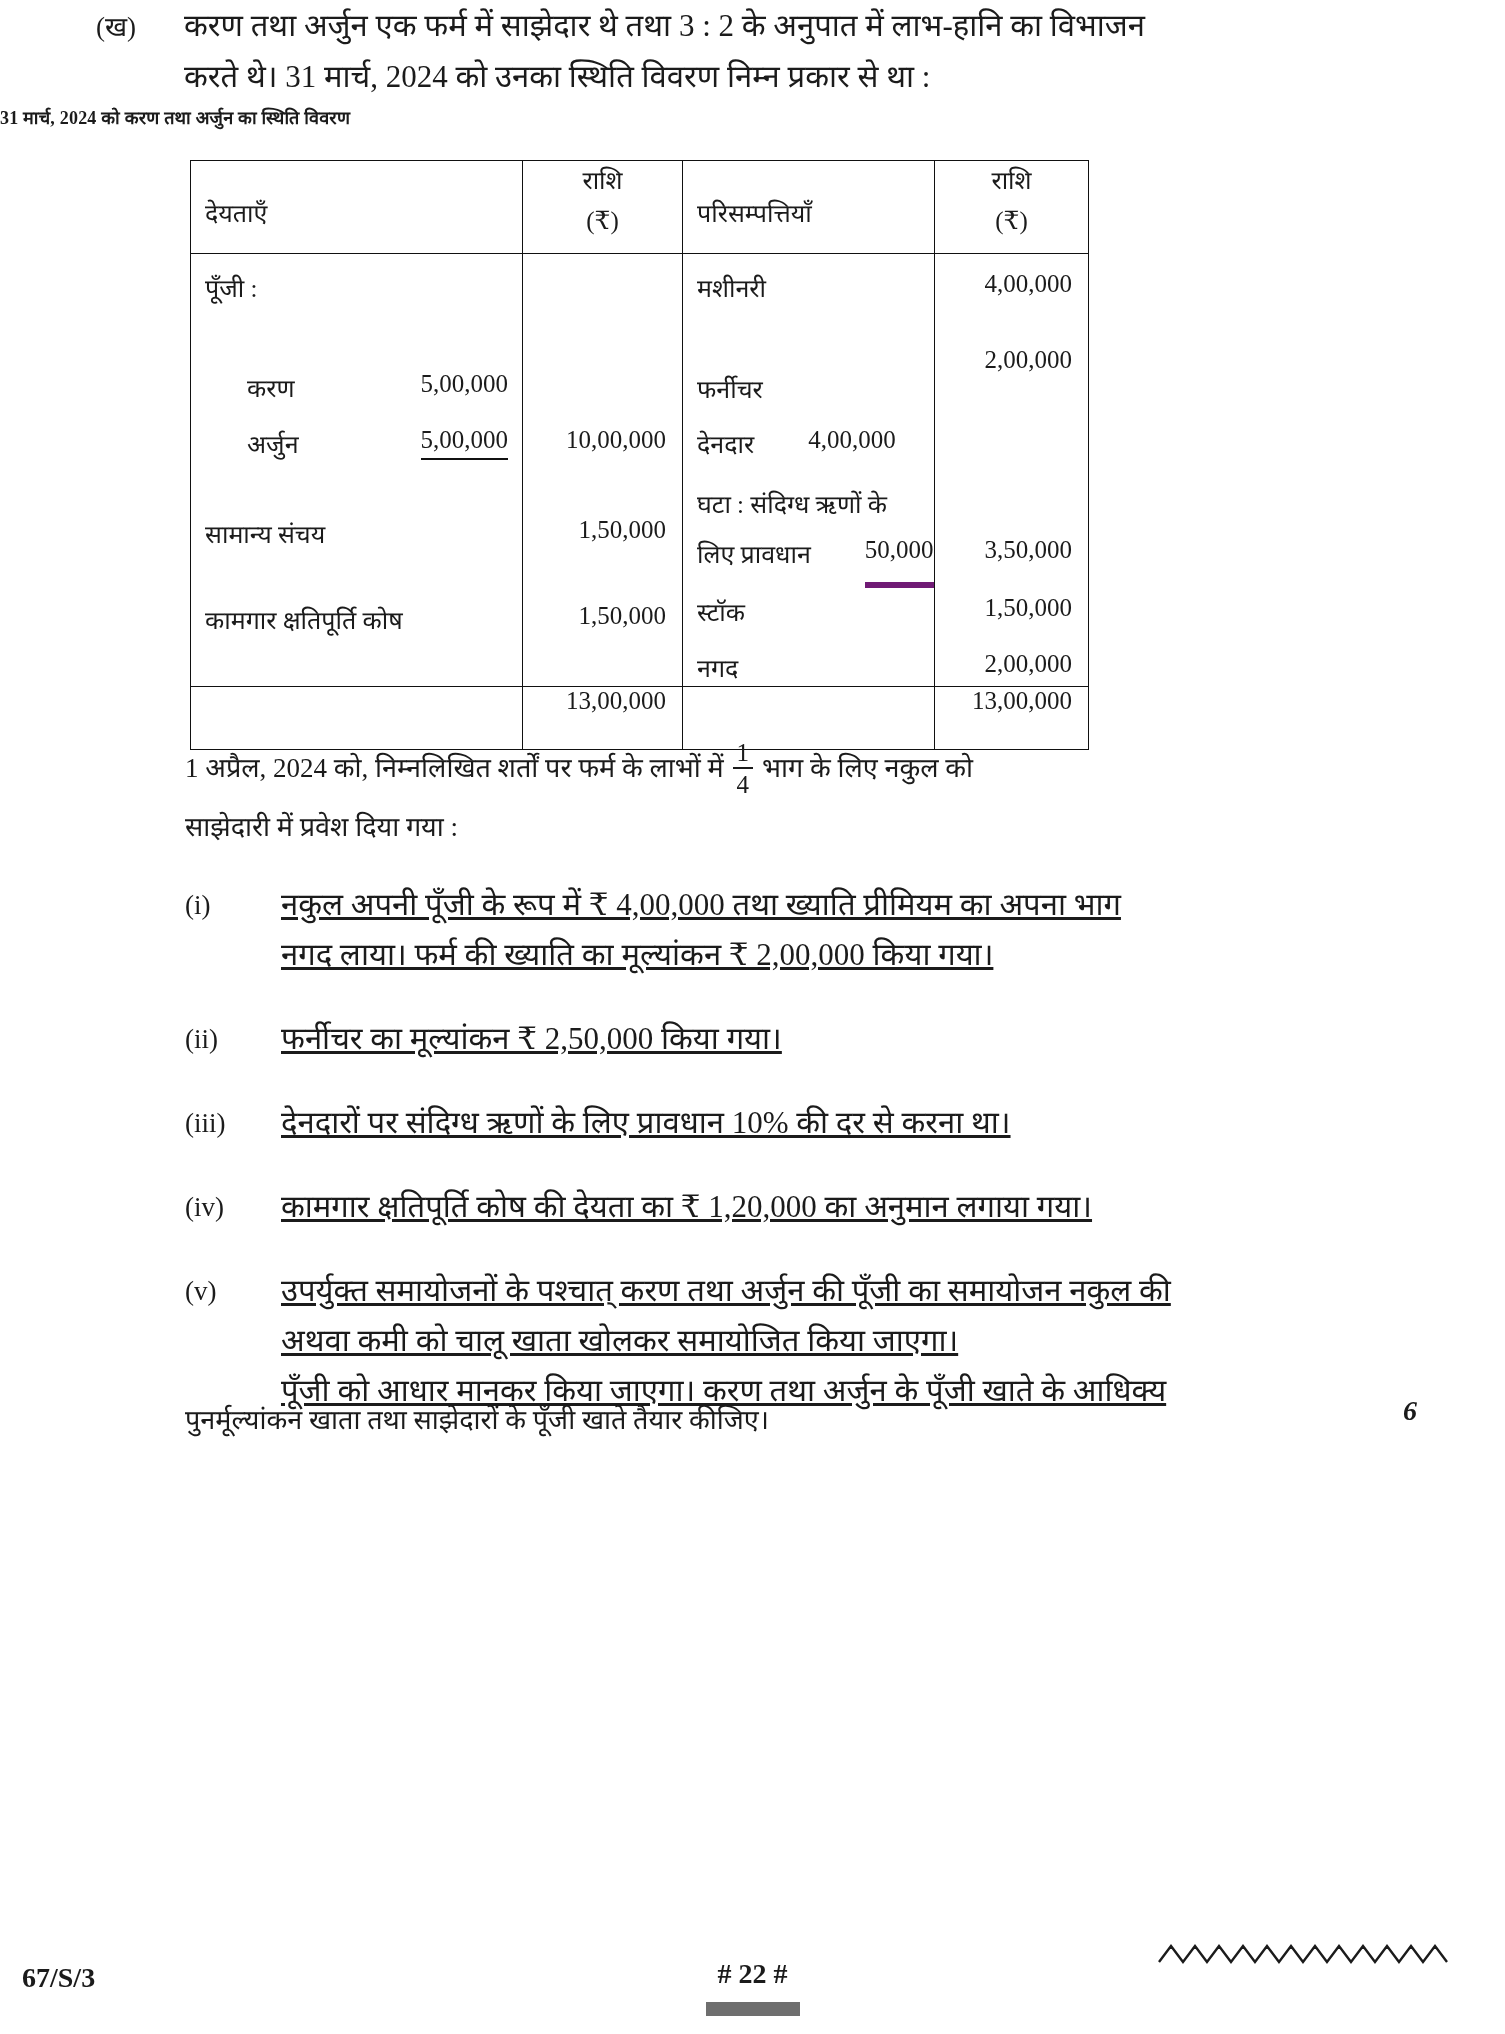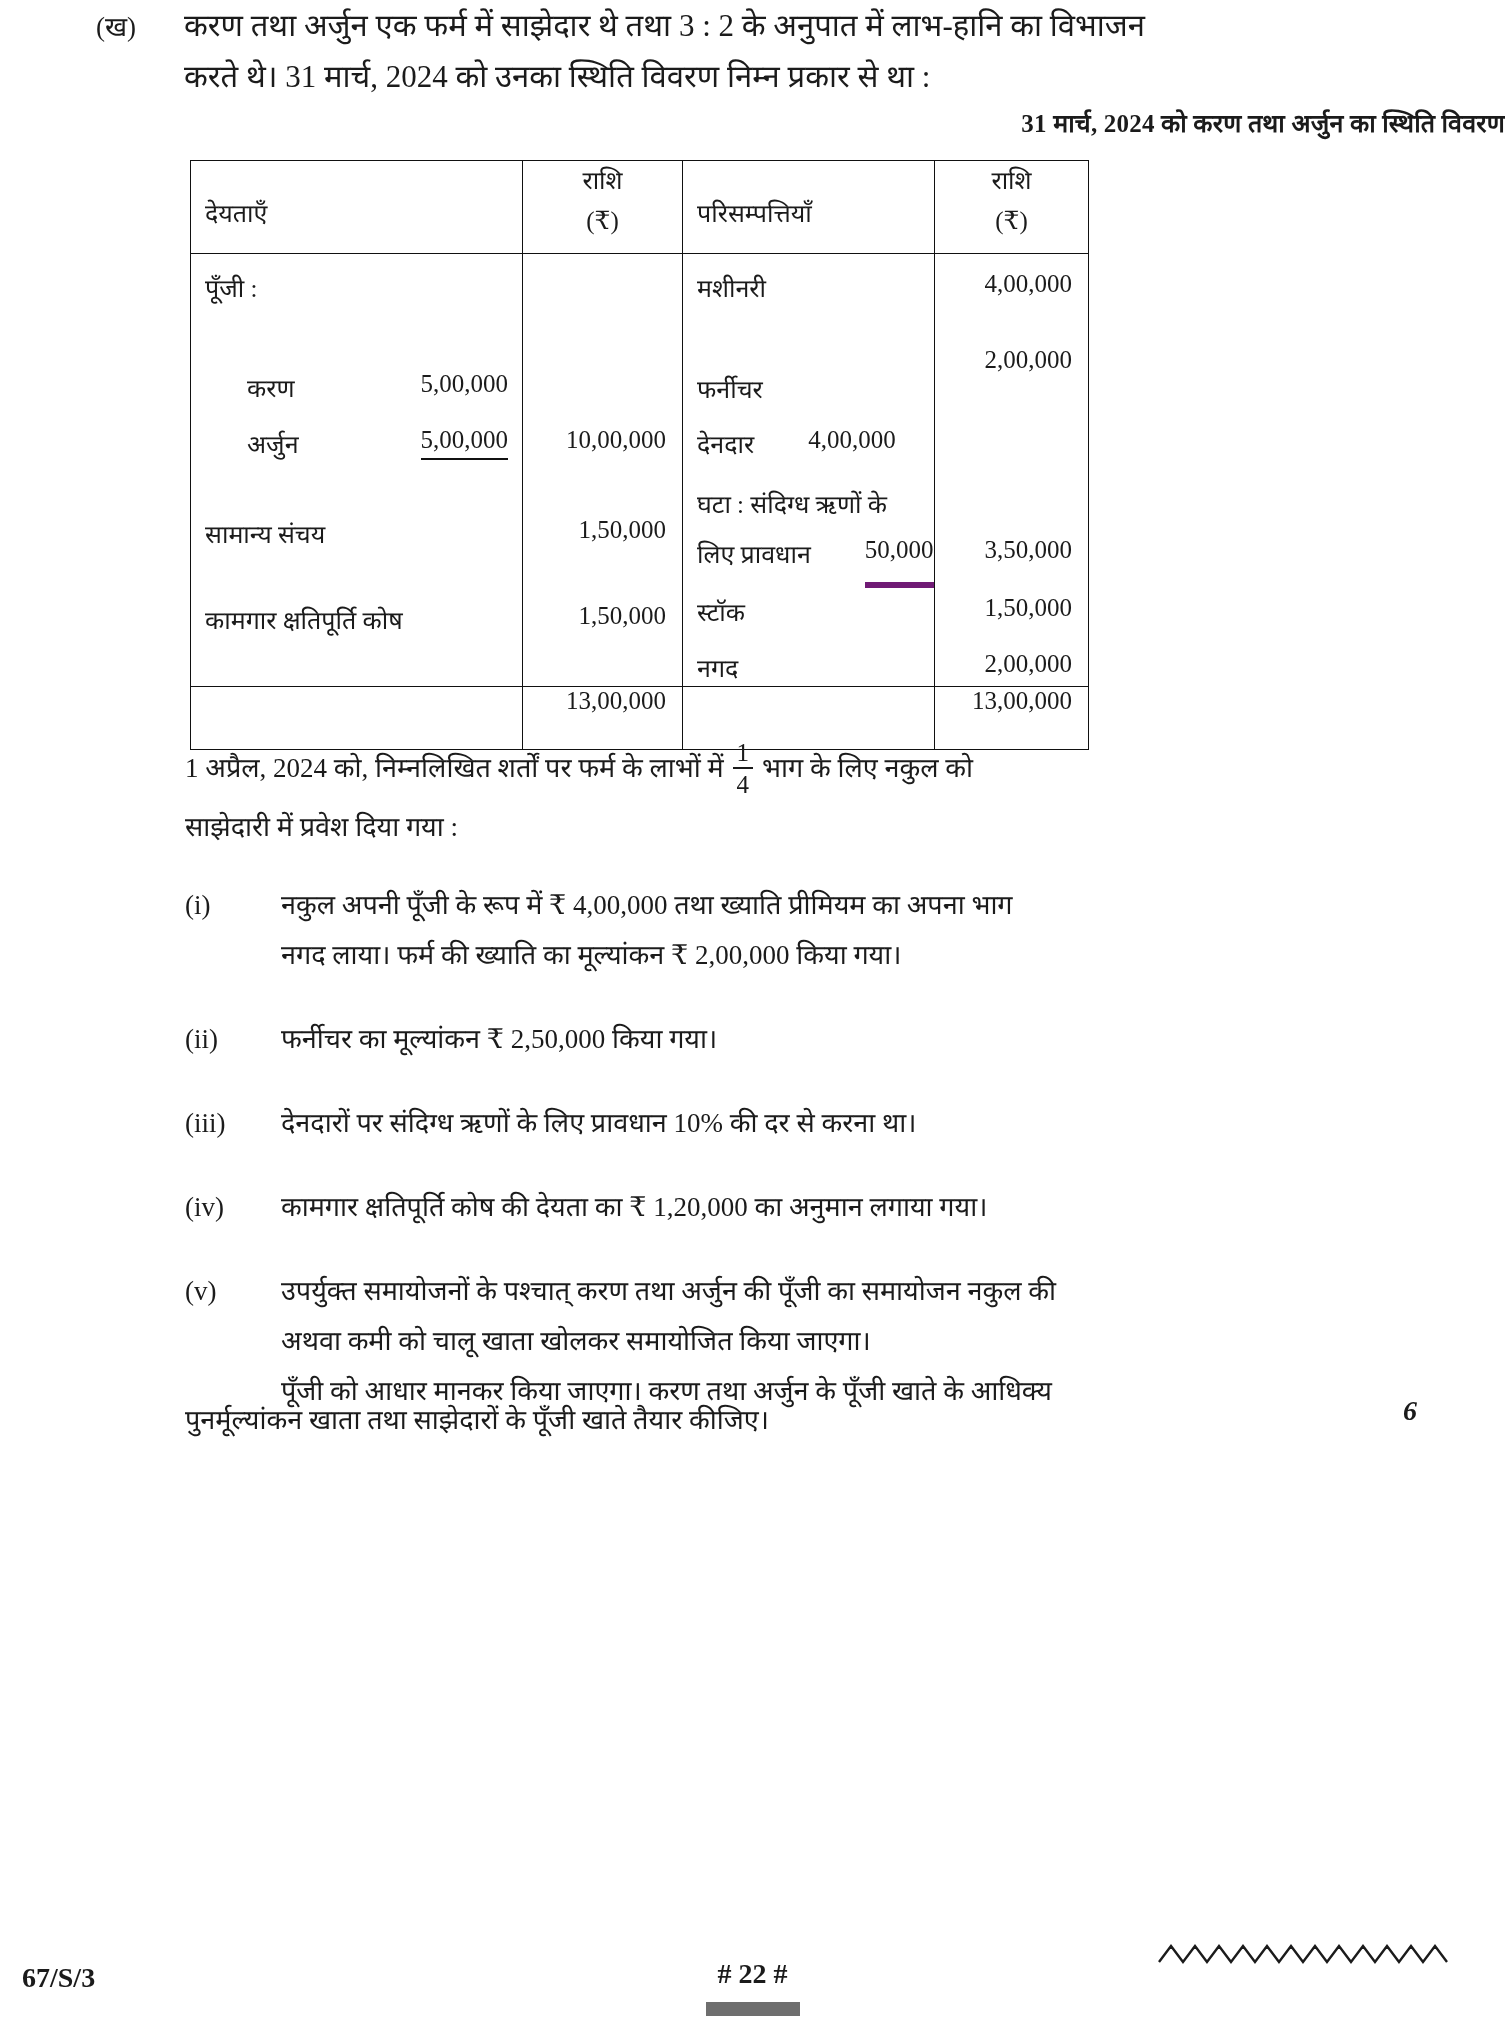--- a/index.html
+++ b/index.html
@@ -45,22 +45,22 @@
     text-justify: inter-word;
   }
   .q-body .l2 { display: block; }
 
   
   .table-title {
     position: absolute;
     left: 0;
     right: 0;
     top: 105px;
-    text-align: right;
-    font-size: 25px;
+    text-align: left;
+    font-size: 18px;
     font-weight: bold;
     letter-spacing: 0.2px;
   }
 
   
   .bs-wrap {
     position: absolute;
     left: 190px;
     top: 160px;
     width: 898px;
@@ -186,23 +186,24 @@
     margin-bottom: 34px;
   }
   .cond .rn {
     width: 96px;
     flex: 0 0 96px;
     font-size: 27px;
     line-height: 50px;
   }
   .cond .ctext {
     flex: 1;
-    font-size: 27px;
+    font-size: 31px;
     line-height: 50px;
     text-align: justify;
+    text-decoration: underline;
   }
   .cond .ctext span.line { display: block; }
 
   
   .closing {
     position: absolute;
     left: 185px;
     top: 1395px;
     width: 1000px;
     font-size: 27px;

